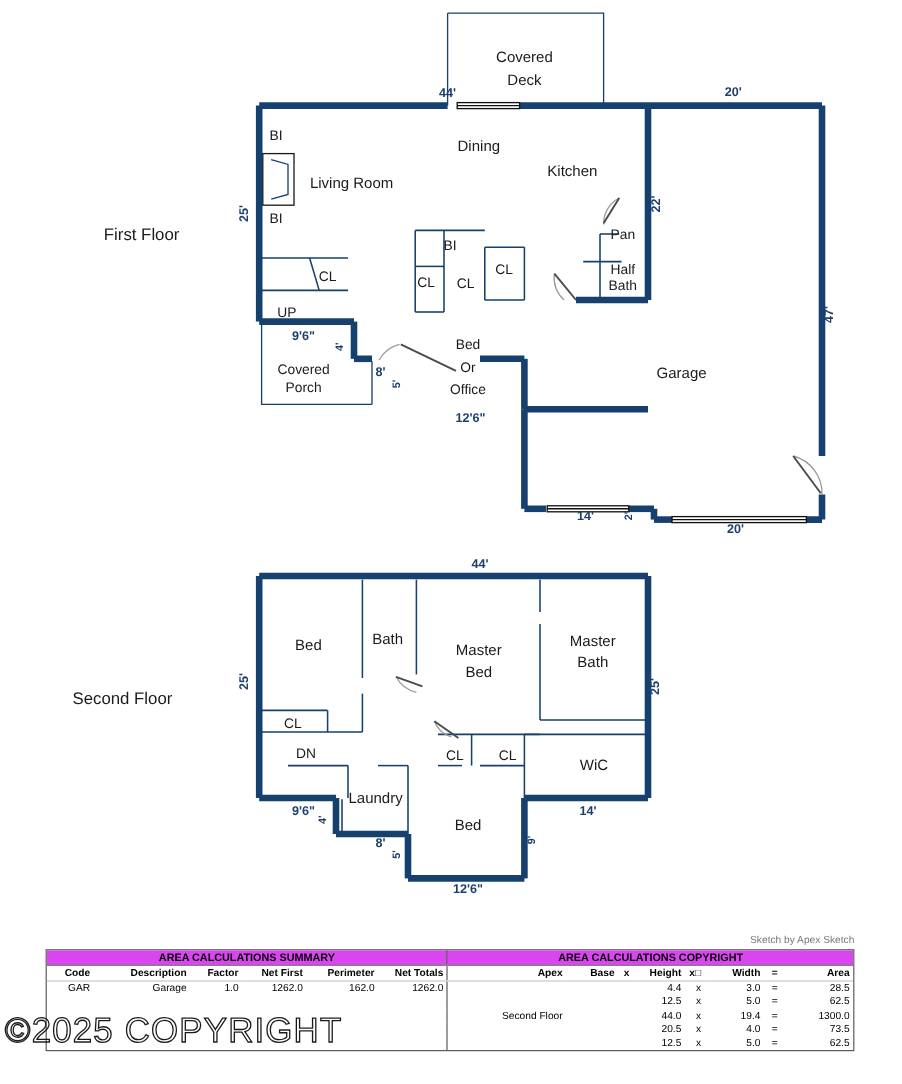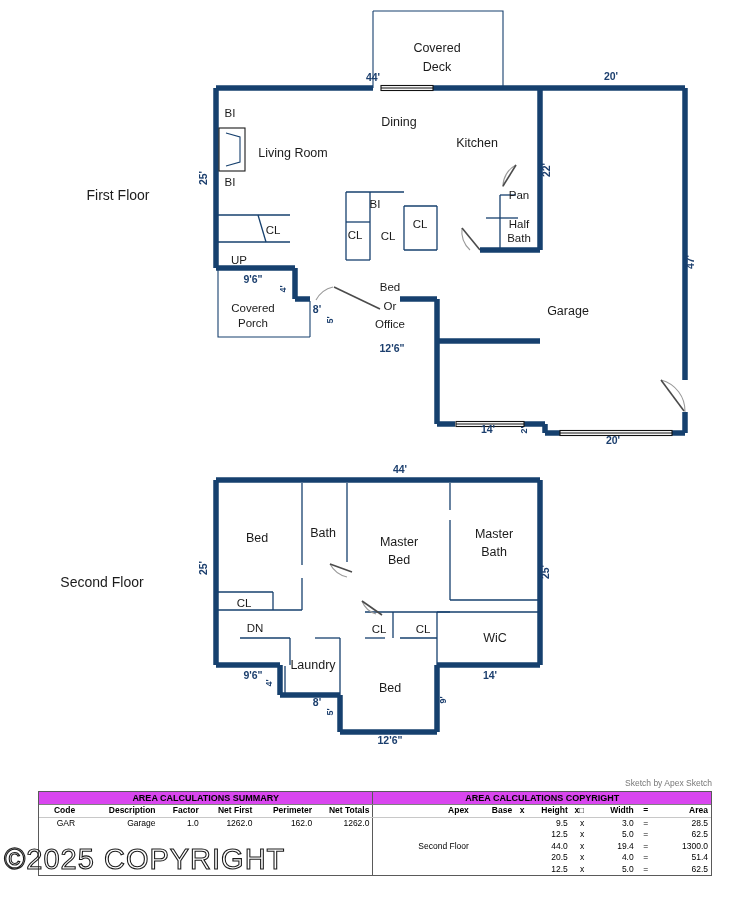--- a/index.html
+++ b/index.html
@@ -383,21 +383,21 @@
       <tr>
         <td class="l">GAR</td>
         <td class="l">Garage</td>
         <td class="r">1.0</td>
         <td class="r">1262.0</td>
         <td class="r">162.0</td>
         <td class="r">1262.0</td>
         <td class="l divider-col"></td>
         <td class="r"></td>
         <td class="l"></td>
-        <td class="r">9.5</td>
+        <td class="r">4.4</td>
         <td class="l">x</td>
         <td class="r">3.0</td>
         <td class="l">=</td>
         <td class="r">28.5</td>
       </tr>
       <tr>
         <td class="l"></td>
         <td class="l"></td>
         <td class="r"></td>
         <td class="r"></td>
@@ -435,21 +435,21 @@
         <td class="r"></td>
         <td class="r"></td>
         <td class="r"></td>
         <td class="l divider-col"></td>
         <td class="r"></td>
         <td class="l"></td>
         <td class="r">20.5</td>
         <td class="l">x</td>
         <td class="r">4.0</td>
         <td class="l">=</td>
-        <td class="r">51.4</td>
+        <td class="r">73.5</td>
       </tr>
       <tr>
         <td class="l"></td>
         <td class="l"></td>
         <td class="r"></td>
         <td class="r"></td>
         <td class="r"></td>
         <td class="r"></td>
         <td class="l divider-col"></td>
         <td class="r"></td>

